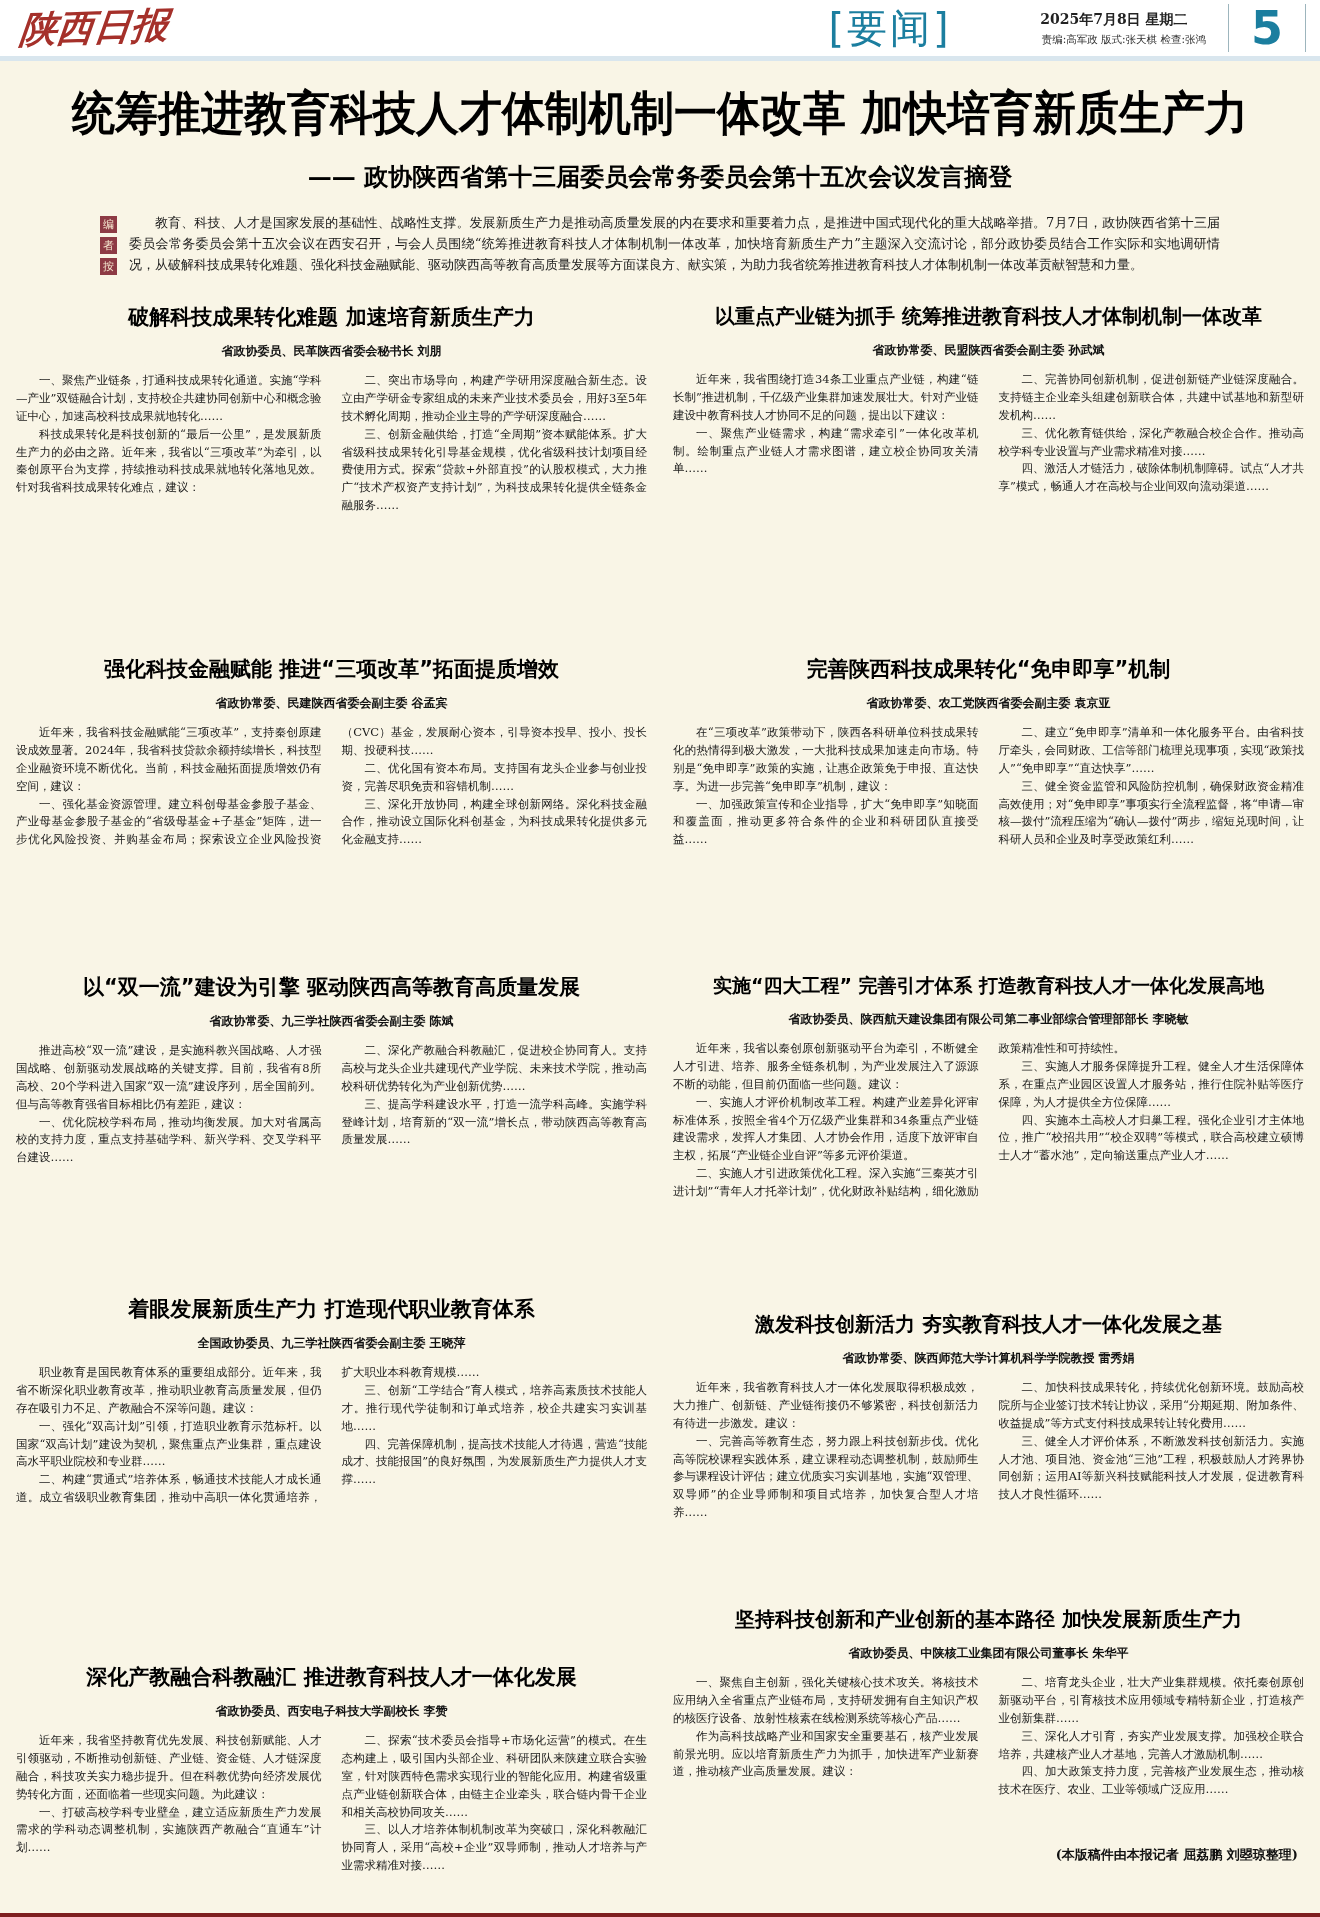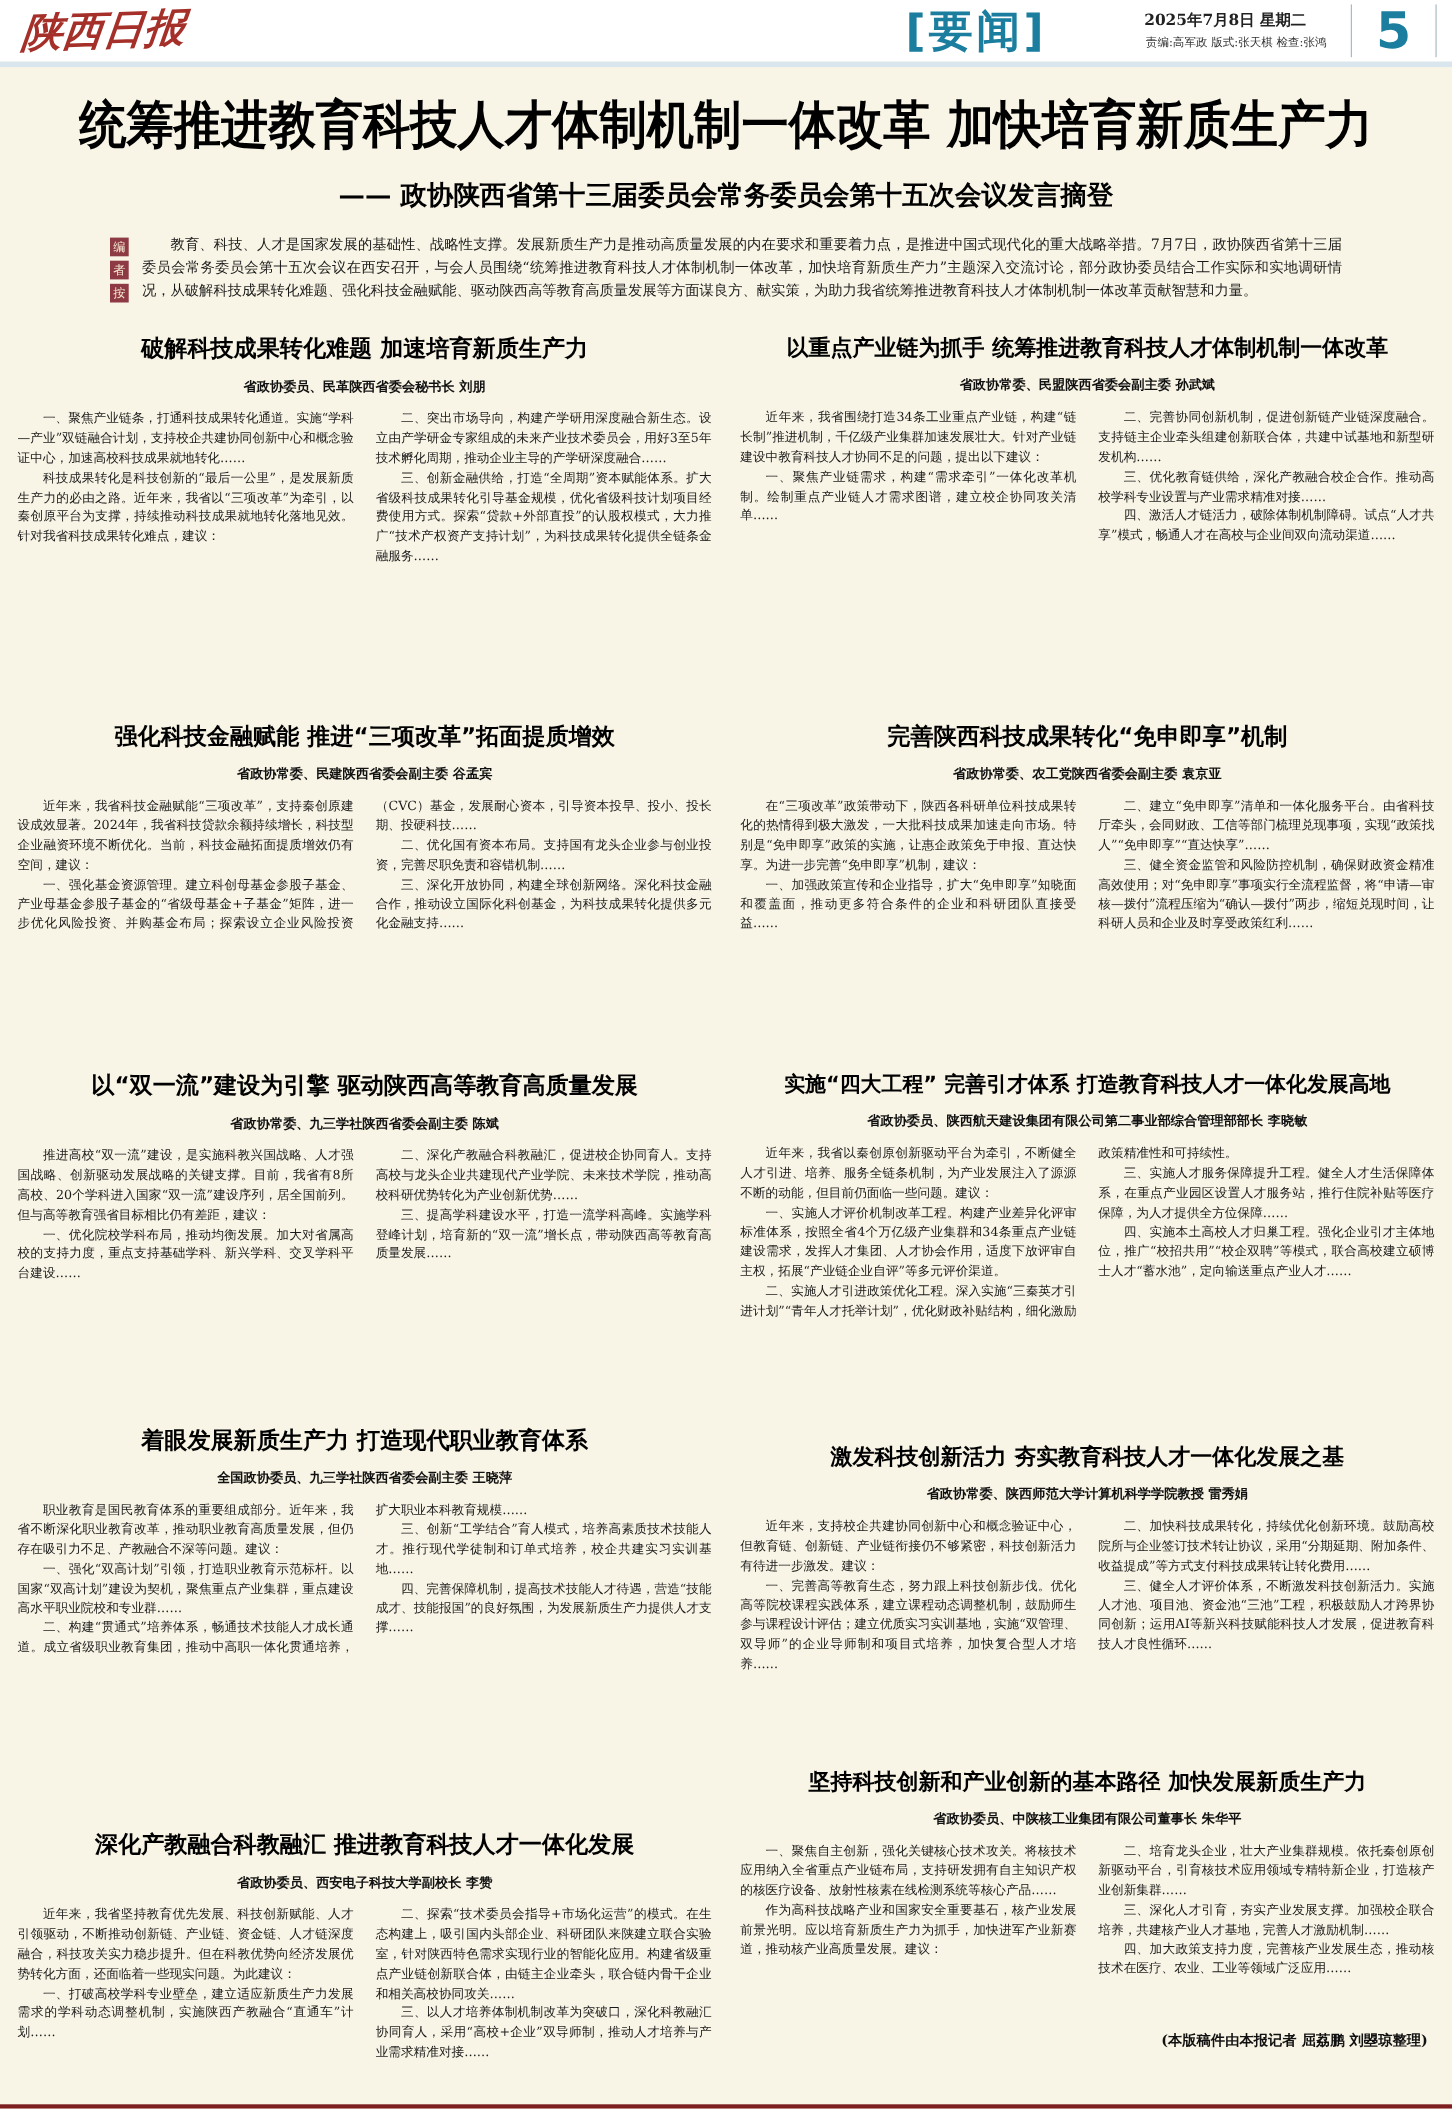--- a/index.html
+++ b/index.html
@@ -7,21 +7,21 @@
     width:1320px;height:1917px;position:relative;overflow:hidden;
     background:#f9f5e6;color:#111;
     font-family:"DejaVu Serif","Liberation Serif",serif;
   }
   
   .header{height:56px;background:#fff;display:flex;align-items:center;
     padding:0 14px 0 20px;box-sizing:border-box;}
   .logo{font-size:37px;font-weight:bold;font-style:italic;color:#a5302a;
     font-family:"DejaVu Serif",serif;transform:skew(-8deg) rotate(-2deg);white-space:nowrap;}
   .header-spacer{flex:1;}
-  .section-label{color:#1b7e9f;font-size:40px;font-weight:700;letter-spacing:3px;
+  .section-label{color:#1b7e9f;font-size:40px;font-weight:400;letter-spacing:3px;
     font-family:"DejaVu Sans","Liberation Sans",sans-serif;margin-right:70px;}
   .dateblock{text-align:center;margin-right:22px;line-height:1.5;}
   .date{font-size:14px;color:#222;font-weight:600;}
   .credits{font-size:10.5px;color:#333;margin-top:2px;margin-left:20px;}
   .pagenum-box{border-left:1px solid #9db5bd;border-right:1px solid #9db5bd;
     padding:0 22px;height:48px;display:flex;align-items:center;}
   .pagenum{color:#1b7e9f;font-size:46px;font-weight:800;
     font-family:"DejaVu Sans","Liberation Sans",sans-serif;line-height:1;}
   .header-strip{height:5px;background:#d9e6ee;}
   
@@ -169,21 +169,21 @@
           <p>一、实施人才评价机制改革工程。构建产业差异化评审标准体系，按照全省4个万亿级产业集群和34条重点产业链建设需求，发挥人才集团、人才协会作用，适度下放评审自主权，拓展“产业链企业自评”等多元评价渠道。</p>
           <p>二、实施人才引进政策优化工程。深入实施“三秦英才引进计划”“青年人才托举计划”，优化财政补贴结构，细化激励政策精准性和可持续性。</p>
           <p>三、实施人才服务保障提升工程。健全人才生活保障体系，在重点产业园区设置人才服务站，推行住院补贴等医疗保障，为人才提供全方位保障……</p>
           <p>四、实施本土高校人才归巢工程。强化企业引才主体地位，推广“校招共用”“校企双聘”等模式，联合高校建立硕博士人才“蓄水池”，定向输送重点产业人才……</p>
         </div>
     </section>
     <section class="article blk-a8">
       <h2 class="a-title" style="font-size:20px">激发科技创新活力  夯实教育科技人才一体化发展之基</h2>
       <div class="a-byline">省政协常委、陕西师范大学计算机科学学院教授  雷秀娟</div>
       <div class="a-body">
-          <p>近年来，支持校企共建协同创新中心和概念验证中心，但教育链、创新链、产业链衔接仍不够紧密，科技创新活力有待进一步激发。建议：</p>
+          <p>近年来，我省教育科技人才一体化发展取得积极成效，大力推广、创新链、产业链衔接仍不够紧密，科技创新活力有待进一步激发。建议：</p>
           <p>一、完善高等教育生态，努力跟上科技创新步伐。优化高等院校课程实践体系，建立课程动态调整机制，鼓励师生参与课程设计评估；建立优质实习实训基地，实施“双管理、双导师”的企业导师制和项目式培养，加快复合型人才培养……</p>
           <p>二、加快科技成果转化，持续优化创新环境。鼓励高校院所与企业签订技术转让协议，采用“分期延期、附加条件、收益提成”等方式支付科技成果转让转化费用……</p>
           <p>三、健全人才评价体系，不断激发科技创新活力。实施人才池、项目池、资金池“三池”工程，积极鼓励人才跨界协同创新；运用AI等新兴科技赋能科技人才发展，促进教育科技人才良性循环……</p>
         </div>
     </section>
     <section class="article blk-a10">
       <h2 class="a-title" style="font-size:20px">坚持科技创新和产业创新的基本路径  加快发展新质生产力</h2>
       <div class="a-byline">省政协委员、中陕核工业集团有限公司董事长  朱华平</div>
       <div class="a-body">
           <p>一、聚焦自主创新，强化关键核心技术攻关。将核技术应用纳入全省重点产业链布局，支持研发拥有自主知识产权的核医疗设备、放射性核素在线检测系统等核心产品……</p>

